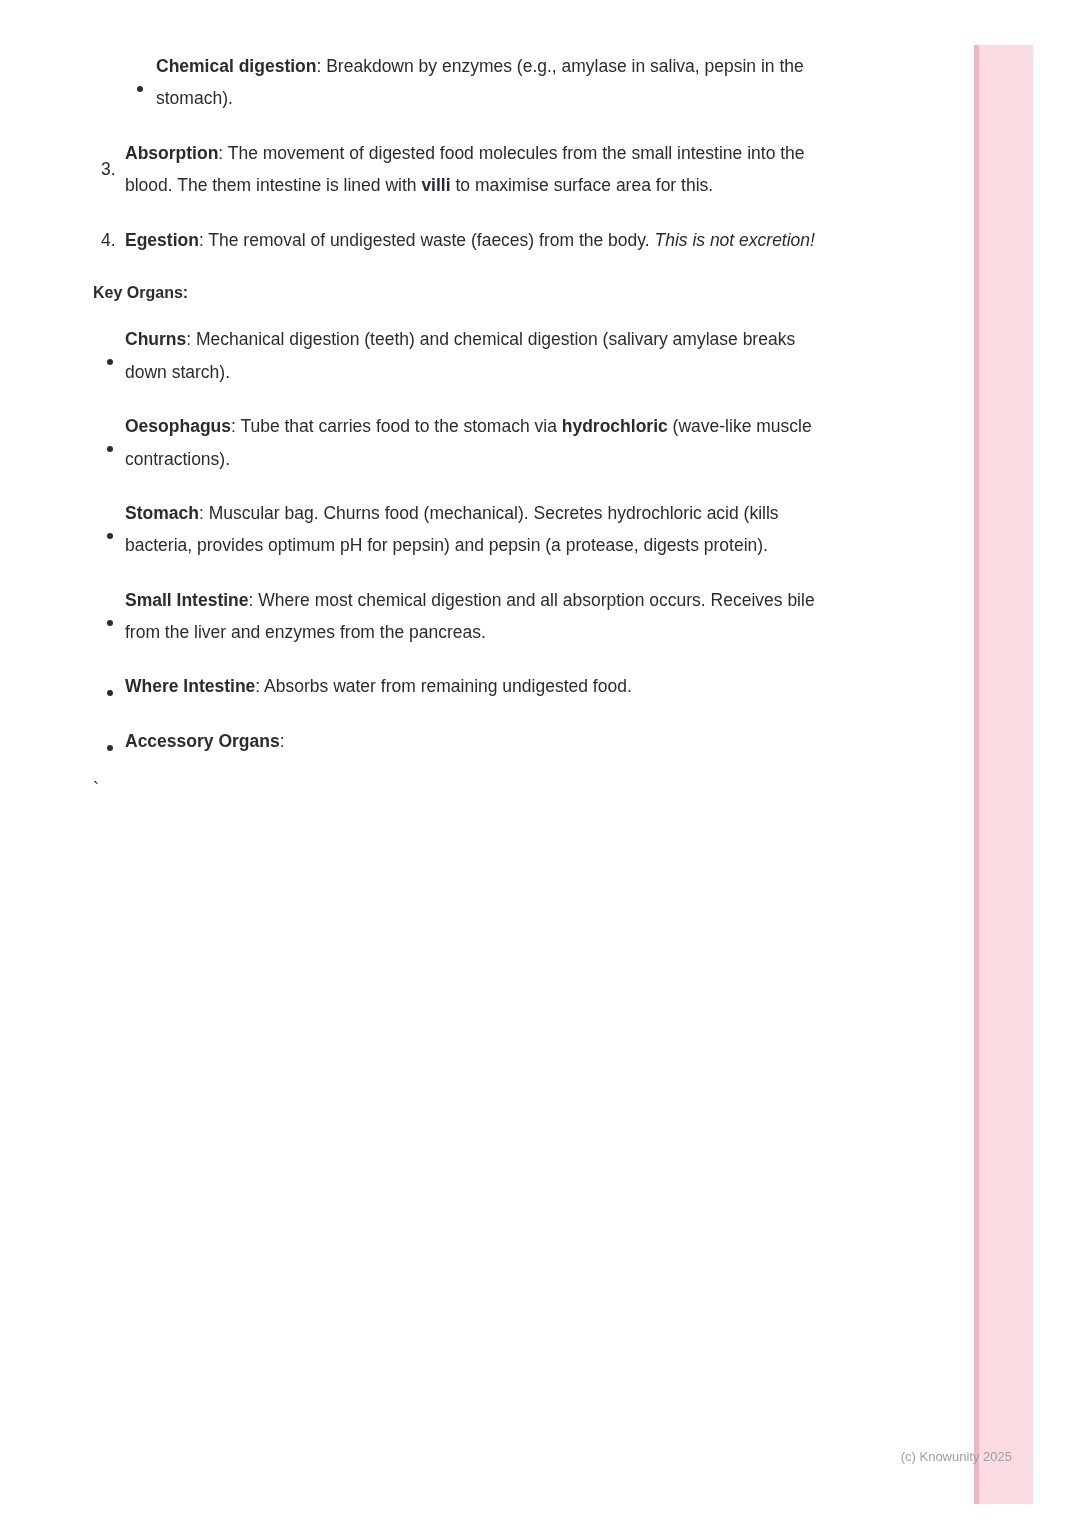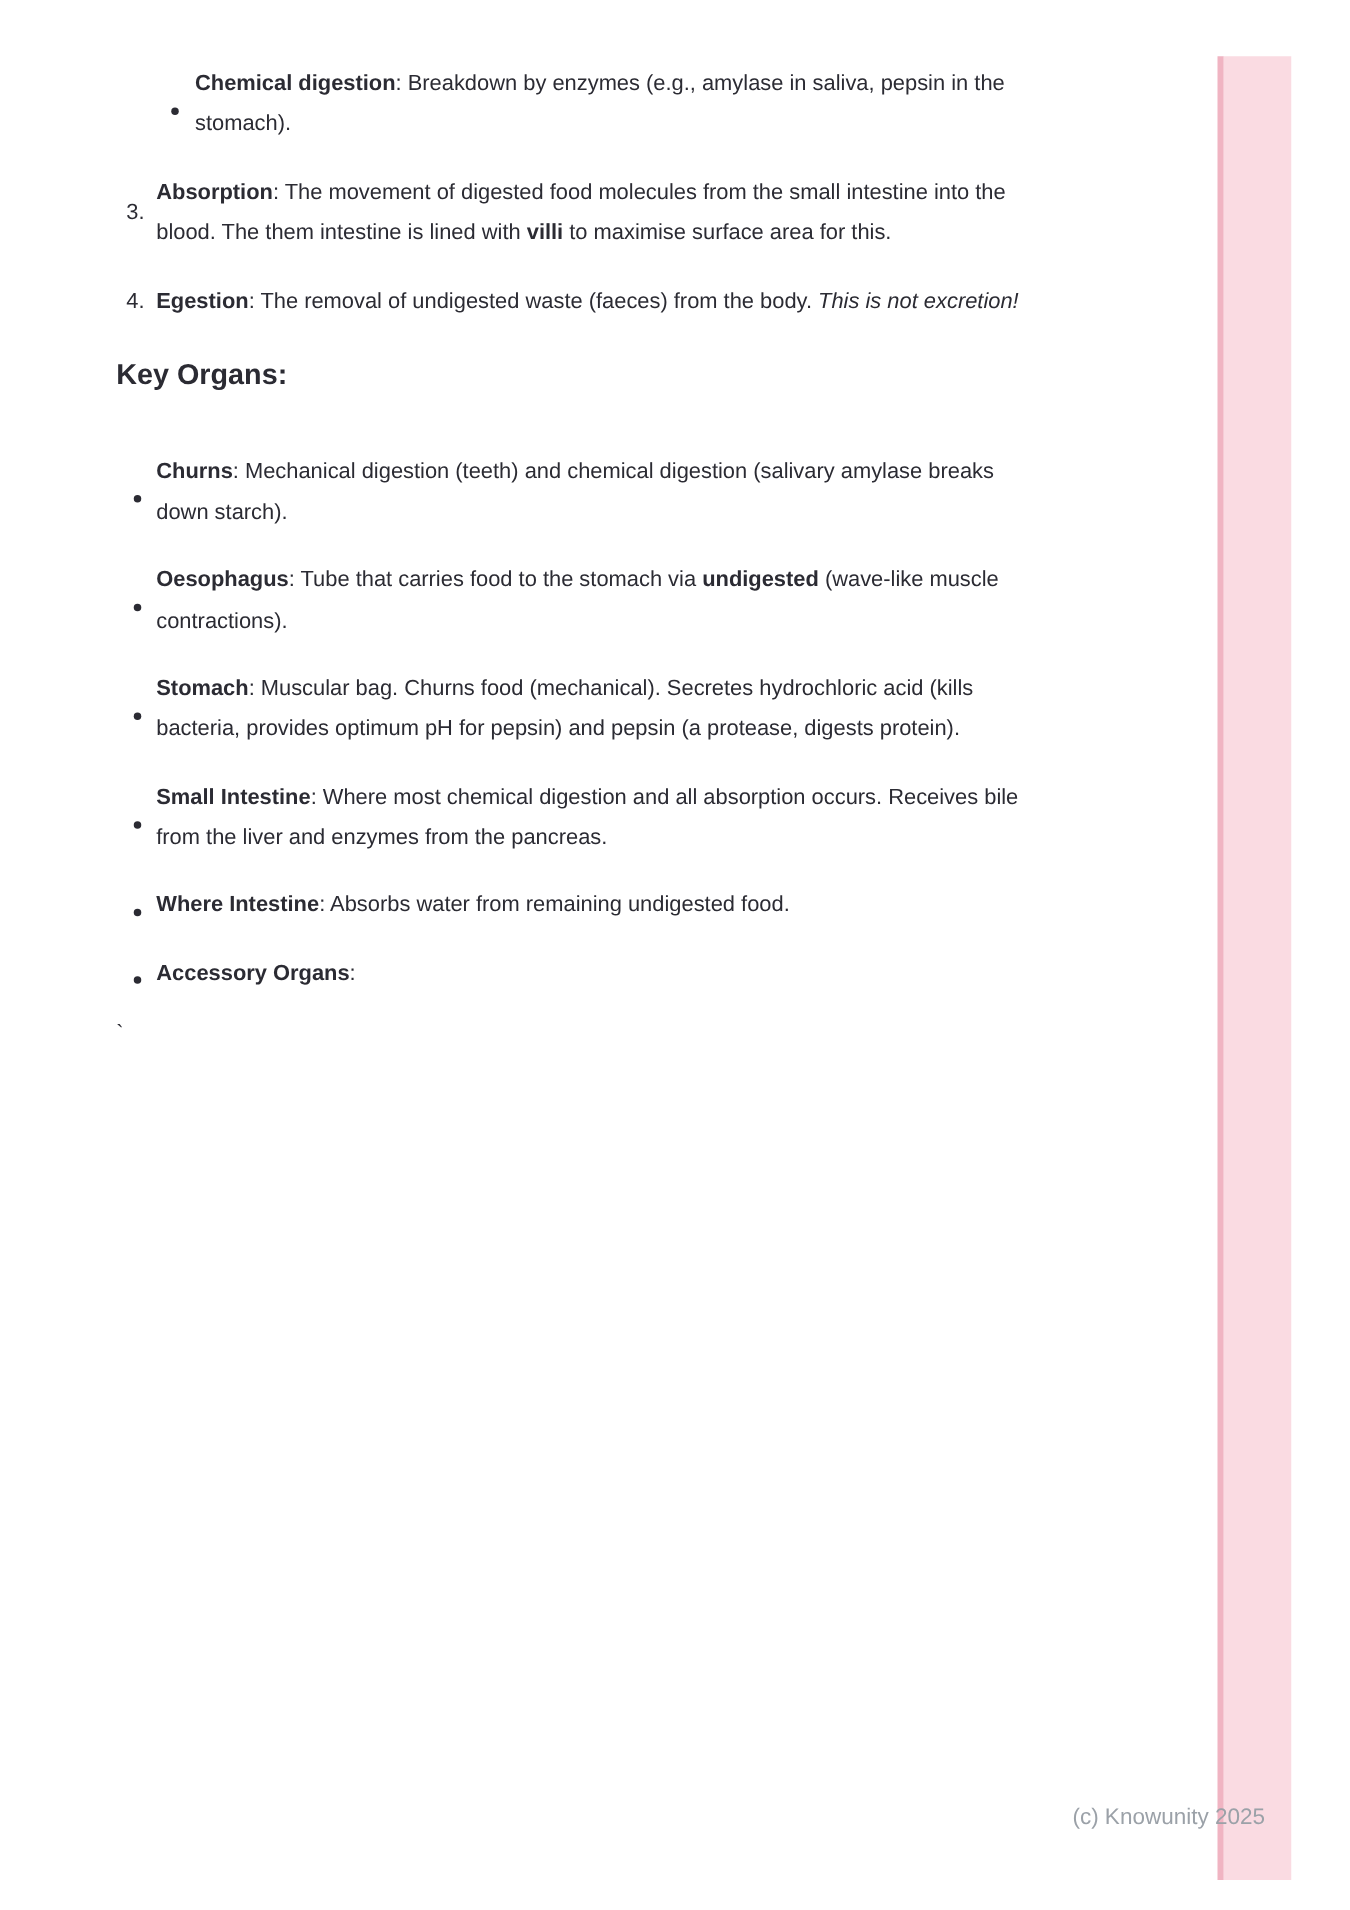--- a/index.html
+++ b/index.html
@@ -57,36 +57,36 @@
     background: transparent;
     border: 1.5px solid #2b2b33;
     margin: 12px 12px 0 43px;
   }
 
   .sublist { margin-top: 2px; }
   .sublist .li { margin-bottom: 12px; }
 
   .heading {
     font-weight: 700;
-    font-size: 23px;
-    margin: 2px 0 40px 0;
+    font-size: 16px;
+    margin: 2px 0 16px 0;
   }
 
   .parent-li { margin-bottom: 9px; }
 
   .stray {
     margin-top: 16px;
     font-size: 17.5px;
   }
 
   .footer {
     position: absolute;
     right: 68px;
     bottom: 64px;
-    font-size: 18px;
+    font-size: 13px;
     color: #9ba1a8;
     z-index: 2;
   }
 </style>
 </head>
 <body>
 
 <div class="page">
 
   <div class="stripe-line"></div>
@@ -111,21 +111,21 @@
 
     <div class="heading">Key Organs:</div>
 
     <div class="li bullet">
       <span class="marker"></span>
       <div class="text"><span style="font-weight: 700;">Churns</span><span>: Mechanical digestion (teeth) and chemical digestion (salivary amylase breaks down starch).</span></div>
     </div>
 
     <div class="li bullet">
       <span class="marker"></span>
-      <div class="text"><span style="font-weight: 700;">Oesophagus</span><span>: Tube that carries food to the stomach via </span><span style="font-weight: 700;">undigested</span><span> (wave-like muscle contractions).</span></div>
+      <div class="text"><span style="font-weight: 700;">Oesophagus</span><span>: Tube that carries food to the stomach via </span><span style="font-weight: 700;">hydrochloric</span><span> (wave-like muscle contractions).</span></div>
     </div>
 
     <div class="li bullet">
       <span class="marker"></span>
       <div class="text"><span style="font-weight: 700;">Stomach</span><span>: Muscular bag. Churns food (mechanical). Secretes hydrochloric acid (kills bacteria, provides optimum pH for pepsin) and pepsin (a protease, digests protein).</span></div>
     </div>
 
     <div class="li bullet">
       <span class="marker"></span>
       <div class="text"><span style="font-weight: 700;">Small Intestine</span><span>: Where most chemical digestion and all absorption occurs. Receives bile from the liver and enzymes from the pancreas.</span></div>

